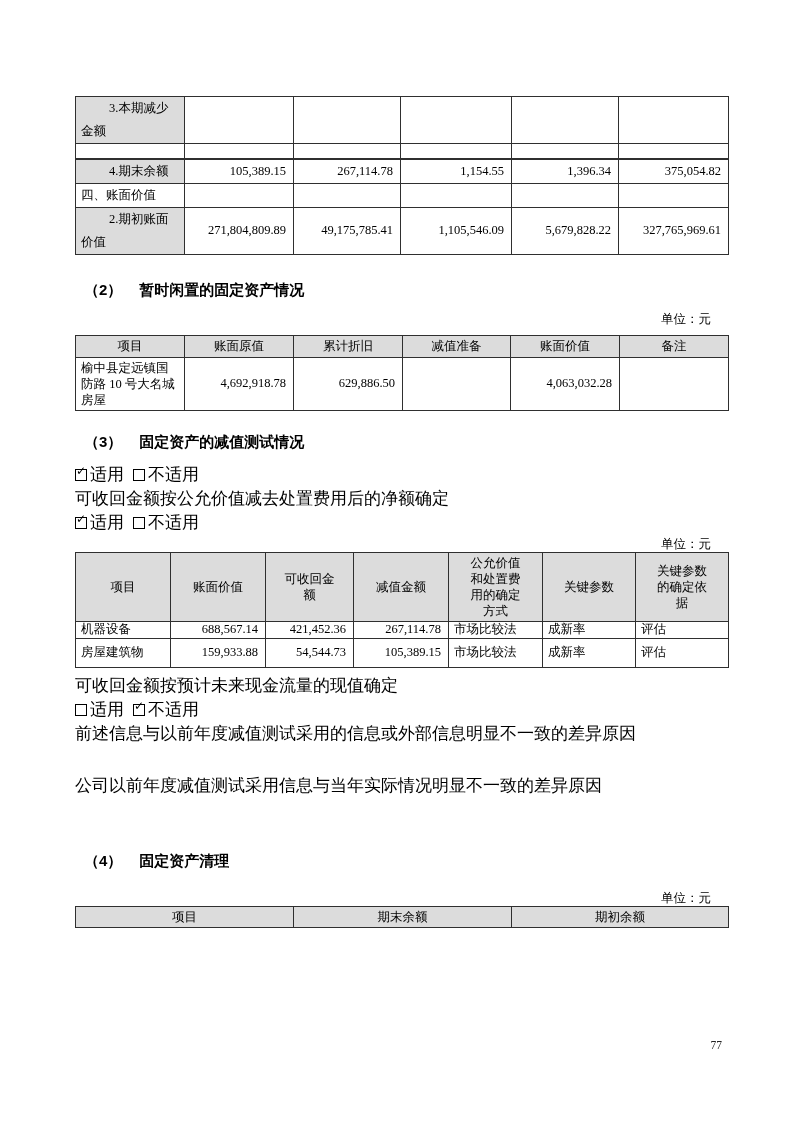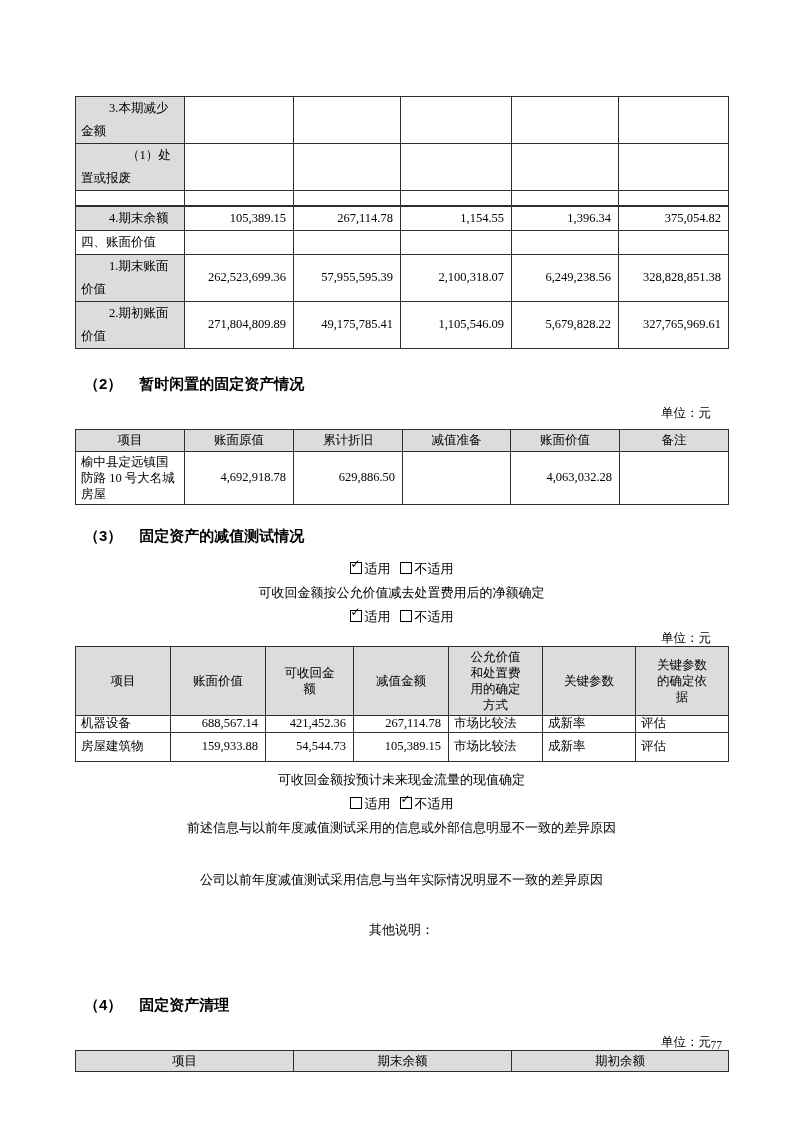--- a/index.html
+++ b/index.html
@@ -36,21 +36,21 @@
   .t2 .wrap{line-height:16px;padding:2px 6px 2px 5px !important;}
   .t3 td{line-height:15px;}
 
   
   .sec-heading{
     margin-left:9px;
     font-family:"Liberation Sans","DejaVu Sans",sans-serif;
     font-weight:bold;font-size:15px;line-height:17px;
   }
   .sec-no{margin-right:17px;}
-  .line{font-size:13px;line-height:16px;text-align:center;}
+  .line{font-size:17px;line-height:16px;}
   .unit-line{font-size:12.5px;line-height:16px;text-align:right;padding-right:17px;}
 
   
   .h-s2{margin-top:26px;}
   .u1{margin-top:13px;}
   .t2{margin-top:8px;}
   .h-s3{margin-top:22px;}
   .cbl1{margin-top:17px;}
   .st1{margin-top:8px;}
   .cbl2{margin-top:8px;}
@@ -96,28 +96,20 @@
       </colgroup>
       <tbody>
           <tr style="height: 39px;">
             <td class="label shaded ind1">3.本期减少金额</td>
             <td class="num"></td>
             <td class="num"></td>
             <td class="num"></td>
             <td class="num"></td>
             <td class="num"></td>
           </tr>
-          <tr style="height: 38px;">
-            <td class="label shaded ind2">（1）处置或报废</td>
-            <td class="num"></td>
-            <td class="num"></td>
-            <td class="num"></td>
-            <td class="num"></td>
-            <td class="num"></td>
-          </tr>
           <tr style="height: 15px;">
             <td class="label"></td>
             <td class="num"></td>
             <td class="num"></td>
             <td class="num"></td>
             <td class="num"></td>
             <td class="num"></td>
           </tr>
           <tr class="thick-top" style="height: 22px;">
             <td class="label shaded ind1">4.期末余额</td>
@@ -127,28 +119,20 @@
             <td class="num">1,396.34</td>
             <td class="num">375,054.82</td>
           </tr>
           <tr style="height: 21px;">
             <td class="label">四、账面价值</td>
             <td class="num"></td>
             <td class="num"></td>
             <td class="num"></td>
             <td class="num"></td>
             <td class="num"></td>
-          </tr>
-          <tr style="height: 38px;">
-            <td class="label shaded ind1">1.期末账面价值</td>
-            <td class="num">262,523,699.36</td>
-            <td class="num">57,955,595.39</td>
-            <td class="num">2,100,318.07</td>
-            <td class="num">6,249,238.56</td>
-            <td class="num">328,828,851.38</td>
           </tr>
           <tr style="height: 38px;">
             <td class="label shaded ind1">2.期初账面价值</td>
             <td class="num">271,804,809.89</td>
             <td class="num">49,175,785.41</td>
             <td class="num">1,105,546.09</td>
             <td class="num">5,679,828.22</td>
             <td class="num">327,765,969.61</td>
           </tr>
         </tbody>
@@ -245,21 +229,20 @@
     </table>
 
     <div class="line st2">可收回金额按预计未来现金流量的现值确定</div>
 
     <div class="line cbl3">
       <span class="cb cb-app"></span><span>适用</span><span class="cb cb-nap checked"></span><span>不适用</span>
     </div>
 
     <div class="line st3">前述信息与以前年度减值测试采用的信息或外部信息明显不一致的差异原因</div>
     <div class="line st4">公司以前年度减值测试采用信息与当年实际情况明显不一致的差异原因</div>
-    <div class="line st5">其他说明：</div>
 
     <div class="sec-heading h-s4">
       <span class="sec-no">（4）</span><span>固定资产清理</span>
     </div>
     <div class="unit-line u3">单位：元</div>
     <table class="tbl t4">
       <colgroup>
         <col style="width:218px">
           <col style="width:218px">
           <col style="width:217px">

